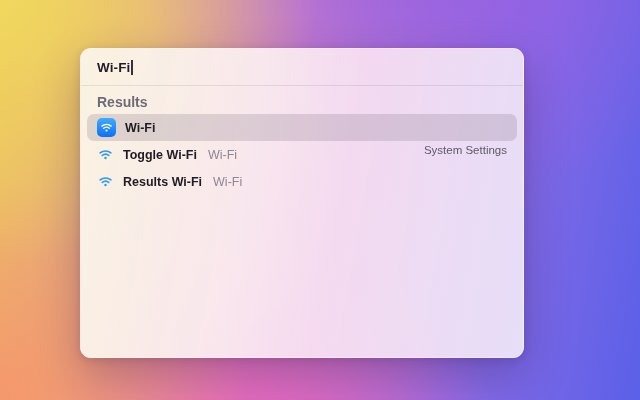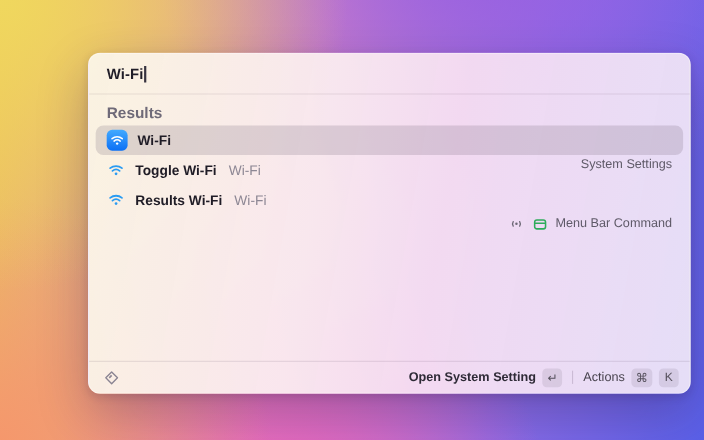--- a/index.html
+++ b/index.html
@@ -8,21 +8,21 @@
     font-family: "Liberation Sans", "DejaVu Sans", sans-serif;
     position: relative;
     background:
       radial-gradient(90% 120% at 0% 0%, rgba(240,217,94,0.95) 0%, rgba(240,217,94,0) 55%),
       radial-gradient(70% 100% at 0% 100%, rgba(246,150,108,0.95) 0%, rgba(246,150,108,0) 55%),
       radial-gradient(60% 95% at 42% 115%, rgba(238,95,188,0.9) 0%, rgba(238,95,188,0) 60%),
       radial-gradient(75% 110% at 68% -15%, rgba(151,94,226,0.95) 0%, rgba(151,94,226,0) 62%),
       linear-gradient(100deg, #eec05a 0%, #d986c0 42%, #8d6ce6 72%, #5a60e8 100%);
   }
   .window {
-    position:absolute; left:80px; top:48px; width:548px; height:310px;
+    position:absolute; left:80px; top:48px; width:444px; height:310px;
     border-radius:11px;
     background: linear-gradient(100deg,
       rgba(250,244,229,0.97) 0%,
       rgba(250,236,240,0.95) 38%,
       rgba(247,224,242,0.94) 58%,
       rgba(235,227,248,0.96) 100%);
     box-shadow: 0 18px 45px rgba(40,20,60,0.28), 0 2px 8px rgba(40,20,60,0.15);
     border: 1px solid rgba(255,255,255,0.35);
     display:flex; flex-direction:column;
   }
@@ -119,56 +119,20 @@
     <div class="row">
       <span class="glyph-icon">
         <svg width="15" height="15" viewBox="0 0 24 24" fill="none" stroke="#2b9cf2" stroke-width="2.6" stroke-linecap="round">
           <path d="M3.4 9.4 a13.5 13.5 0 0 1 17.2 0"></path>
           <path d="M6.8 13.4 a8.2 8.2 0 0 1 10.4 0"></path>
           <circle cx="12" cy="17.6" r="2" fill="#2b9cf2" stroke="none"></circle>
         </svg>
       </span>
       <span class="row-title">Results Wi-Fi</span>
       <span class="row-sub">Wi-Fi</span>
-      <span class="row-right">
-        <span class="acc-icon">
-          <svg width="13" height="13" viewBox="0 0 24 24" fill="none" stroke="#6d6876" stroke-width="2.2" stroke-linecap="round">
-            <circle cx="12" cy="12" r="2.1" fill="#6d6876" stroke="none"></circle>
-            <path d="M6.6 8.2 a7 7 0 0 0 0 7.6"></path>
-            <path d="M17.4 8.2 a7 7 0 0 1 0 7.6"></path>
-          </svg>
-        </span>
-        <span class="acc-icon">
-          <svg width="14" height="14" viewBox="0 0 24 24" fill="none" stroke="#2eac5b" stroke-width="2.4" stroke-linejoin="round">
-            <rect x="3.5" y="5" width="17" height="14" rx="3.5"></rect>
-            <path d="M3.5 10.2 H20.5"></path>
-          </svg>
-        </span>
-        <span class="row-accessory">Menu Bar Command</span>
-      </span>
     </div>
 
   </div>
 
   <div class="spacer"></div>
 
-  <div class="footer">
-    <span class="glyph-icon">
-      <svg width="15" height="15" viewBox="0 0 24 24" fill="none" stroke="#8a8492" stroke-width="2" stroke-linejoin="round">
-        <path d="M12 3.5 L20.5 12 L12 20.5 L3.5 12 Z"></path>
-        <path d="M8.5 12 L12 8.5" stroke-width="2.4"></path>
-      </svg>
-    </span>
-    <span class="footer-right">
-      <span class="footer-btn">
-        <span class="primary-label">Open System Setting</span>
-        <span class="keycap">↵</span>
-      </span>
-      <span class="vdivider"></span>
-      <span class="footer-btn">
-        <span class="actions-label">Actions</span>
-        <span class="keycap">⌘</span>
-        <span class="keycap">K</span>
-      </span>
-    </span>
-  </div>
 
 </div>
 
 </body></html>

